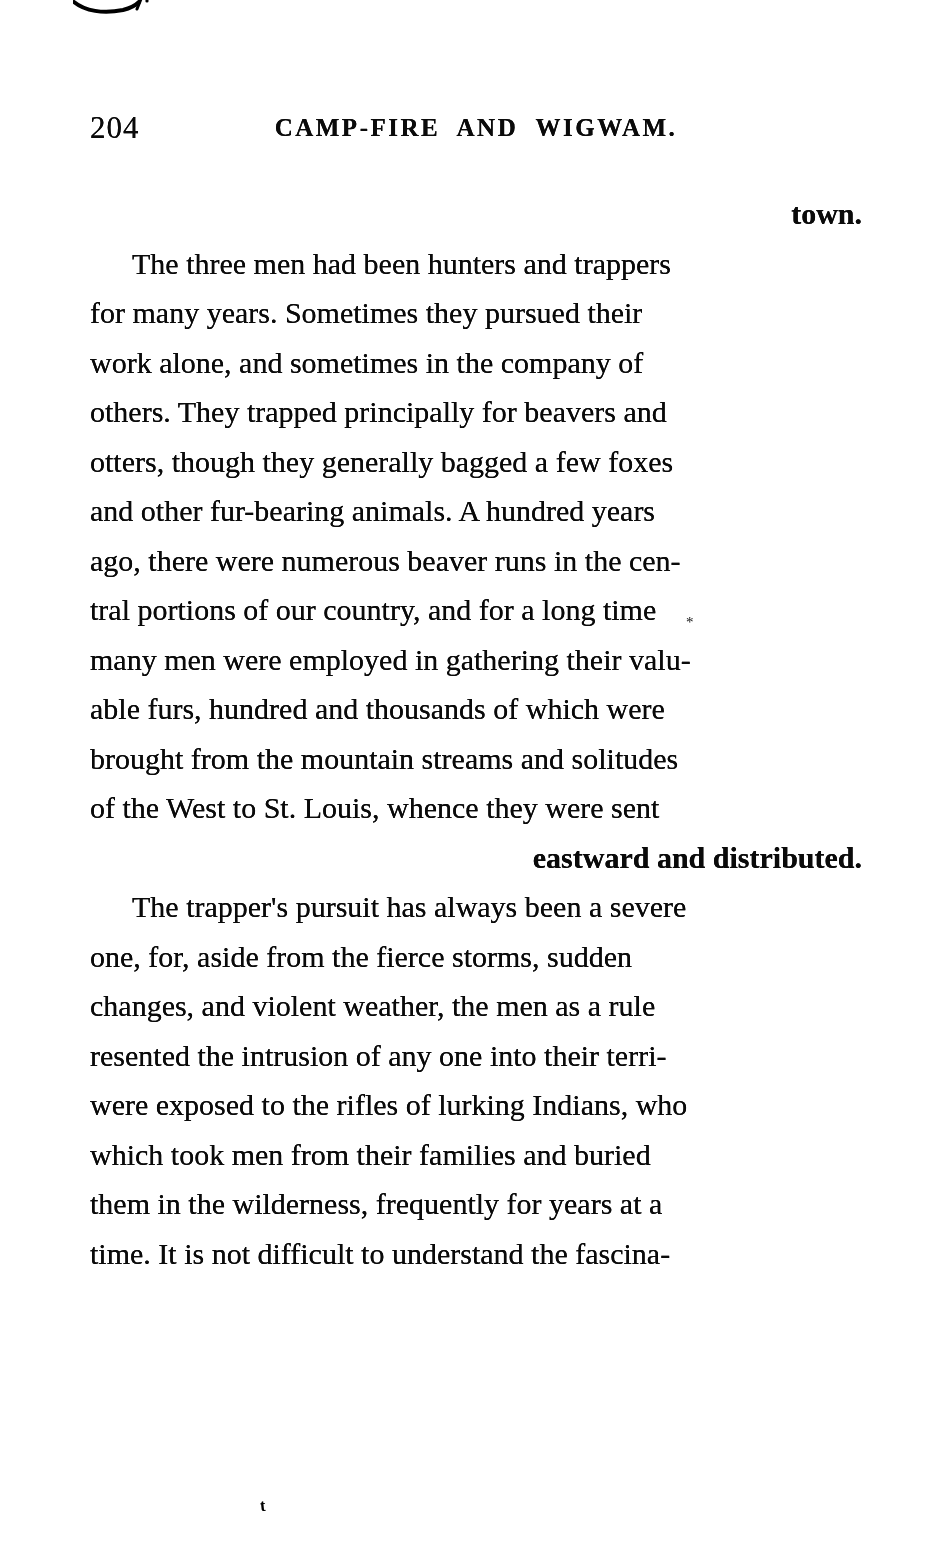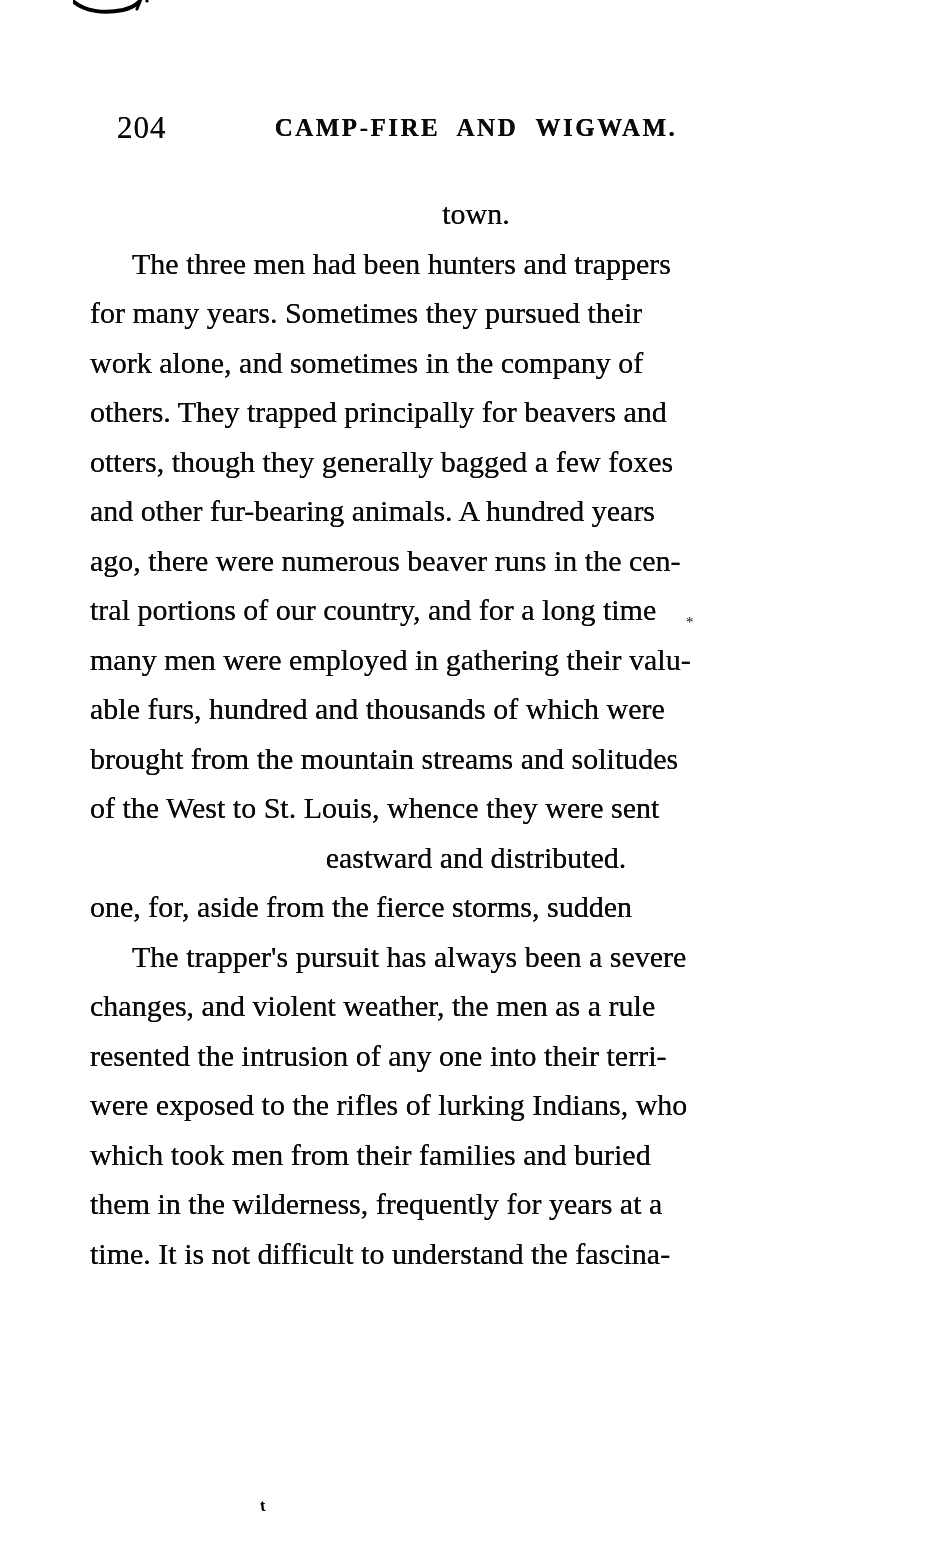--- a/index.html
+++ b/index.html
@@ -24,21 +24,20 @@
     width:772px;
     height:44px;
   }
   .page-number{
     position:absolute;
     left:0;
     top:2px;
     font-size:31px;
     letter-spacing:1px;
     text-shadow:0 0 0.5px currentColor;
-    margin-left:27px;
   }
   .header-title{
     position:absolute;
     left:0;
     top:6px;
     width:100%;
     text-align:center;
     font-size:25px;
     letter-spacing:2.5px;
     word-spacing:9px;
@@ -61,22 +60,23 @@
     overflow:hidden;
     white-space:nowrap;
   }
   .line::after{
     content:"";
     display:inline-block;
     width:100%;
     height:0;
   }
   .line.end{
-    text-align:center;
+    text-align:right;
     white-space:normal;
+    font-weight:bold;
   }
   .line.end::after{
     content:none;
   }
   .line.indent{
     padding-left:42px;
     width:730px;
   }
   
   .ink-flourish{
@@ -127,22 +127,22 @@
     <div class="line">others.  They trapped principally for beavers and</div>
     <div class="line">otters, though they generally bagged a few foxes</div>
     <div class="line">and other fur-bearing animals.  A hundred years</div>
     <div class="line">ago, there were numerous beaver runs in the cen-</div>
     <div class="line">tral portions of our country, and for a long time</div>
     <div class="line">many men were employed in gathering their valu-</div>
     <div class="line">able furs, hundred and thousands of which were</div>
     <div class="line">brought from the mountain streams and solitudes</div>
     <div class="line">of the West to St. Louis, whence they were sent</div>
     <div class="line end">eastward and distributed.</div>
+    <div class="line indent">The trapper's pursuit has always been a severe</div>
     <div class="line">one, for, aside from the fierce storms, sudden</div>
-    <div class="line indent">The trapper's pursuit has always been a severe</div>
     <div class="line">changes, and violent weather, the men as a rule</div>
     <div class="line">resented the intrusion of any one into their terri-</div>
     <div class="line">were exposed to the rifles of lurking Indians, who</div>
     <div class="line">which took men from their families and buried</div>
     <div class="line">them in the wilderness, frequently for years at a</div>
     <div class="line">time.  It is not difficult to understand the fascina-</div>
   </div>
 
   <div class="artifact-asterisk">*</div>
 

